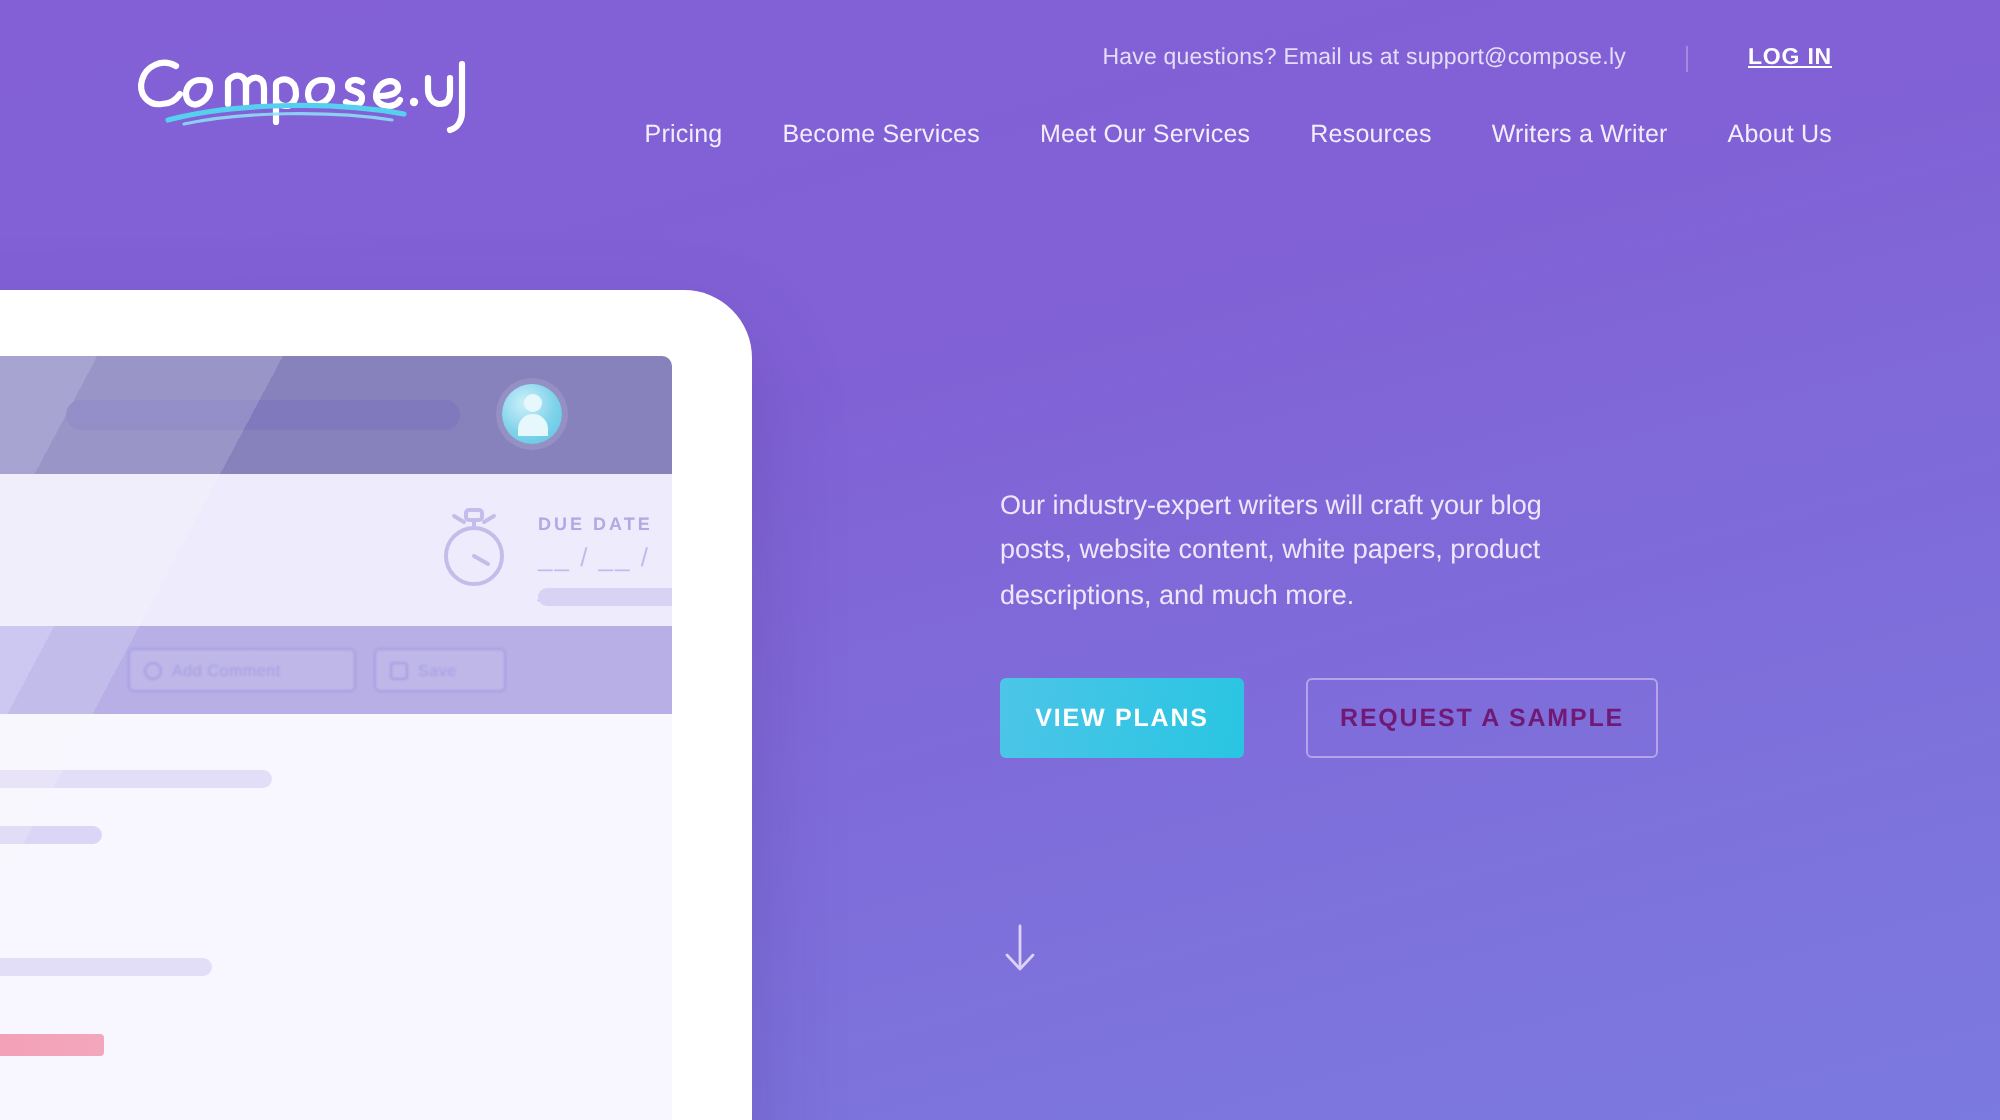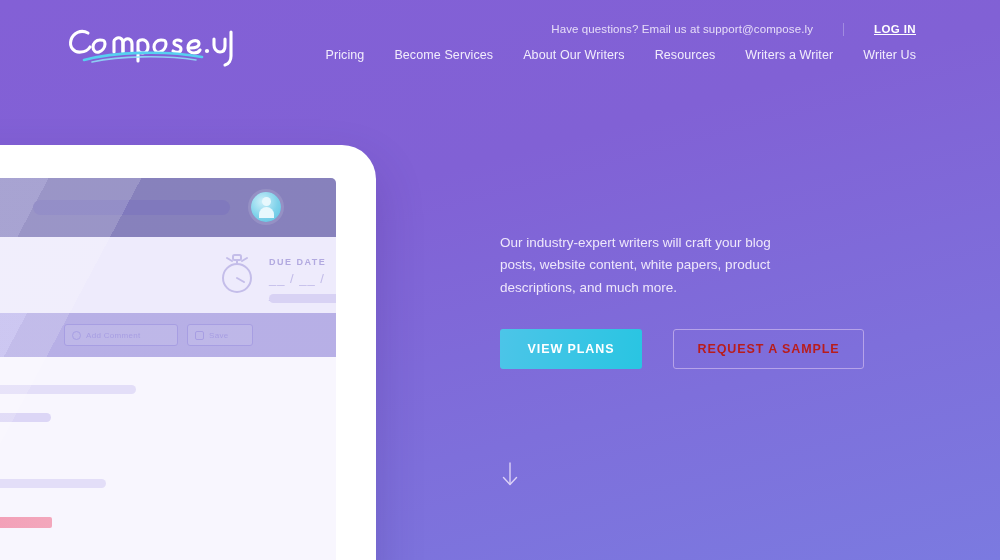--- a/index.html
+++ b/index.html
@@ -30,58 +30,58 @@
   .utility .u-text{ letter-spacing:.1px; }
   .utility .u-div{
     display:inline-block; width:1px; height:13px;
     background:#a18be0; margin:0 14px; position:relative; top:1px;
   }
   .utility .u-login{
     color:#ffffff; font-weight:bold; font-size:11.5px; letter-spacing:.4px;
   }
 
   .nav{
-    position:absolute; right:84px; top:48px;
+    position:absolute; right:84px; top:60px;
     display:flex; align-items:center; gap:30px;
     white-space:nowrap;
   }
   .nav a{
     color:#f2edfc; text-decoration:none; font-size:12.5px; letter-spacing:.1px;
   }
 
   
   .hero{
     position:absolute; left:500px; top:210px; width:440px; z-index:30;
   }
   .hero h1{
     font-family:"Liberation Serif", serif;
     font-weight:normal;
     font-size:36px; line-height:1.06; color:#ffffff;
     letter-spacing:0px;
   }
   .hero p{
-    margin-top:22px;
+    margin-top:32px;
     font-size:13.5px; line-height:1.65; color:#eee7fb; max-width:300px;
   }
   .cta{
     margin-top:30px; display:flex; align-items:center; gap:31px;
   }
   .btn{
     height:40px; display:flex; align-items:center; justify-content:center;
     font-size:12.5px; letter-spacing:.9px; font-weight:bold;
     color:#ffffff; cursor:pointer; user-select:none;
   }
   .btn-primary{
-    width:142px; border-radius:3px;
+    width:122px; border-radius:3px;
     background:linear-gradient(100deg,#4cc5e8 0%, #29c5e2 100%);
     border:none;
   }
   .btn-ghost{
-    width:191px; border-radius:3px;
-    background:transparent; border:1px solid #b6a3e9; color:#b91c1c;
+    width:176px; border-radius:3px;
+    background:transparent; border:1px solid #b6a3e9; color:#701a75;
   }
   .scroll-arrow{
     position:absolute; left:500px; top:462px; width:20px; height:26px;
     z-index:30; cursor:pointer;
   }
 
   
   .device-wrap{
     position:absolute; left:-258px; top:145px;
     width:634px; height:520px; z-index:20;
@@ -224,24 +224,24 @@
 
   <div class="utility">
     <span class="u-text">Have questions? Email us at support@compose.ly</span>
     <span class="u-div"></span>
     <a class="u-login" href="#">LOG IN</a>
   </div>
 
   <nav class="nav">
     <a href="#">Pricing</a>
     <a href="#">Become Services</a>
-    <a href="#">About Our Writers</a>
+    <a href="#">Meet Our Services</a>
     <a href="#">Resources</a>
     <a href="#">Writers a Writer</a>
-    <a href="#">Writer Us</a>
+    <a href="#">About Us</a>
   </nav>
 </div>
 
 <div class="device-wrap">
   <div class="bezel"></div>
 
   <div class="screen">
 
     <div class="appbar">
       <div class="appbar-sheen"></div>

